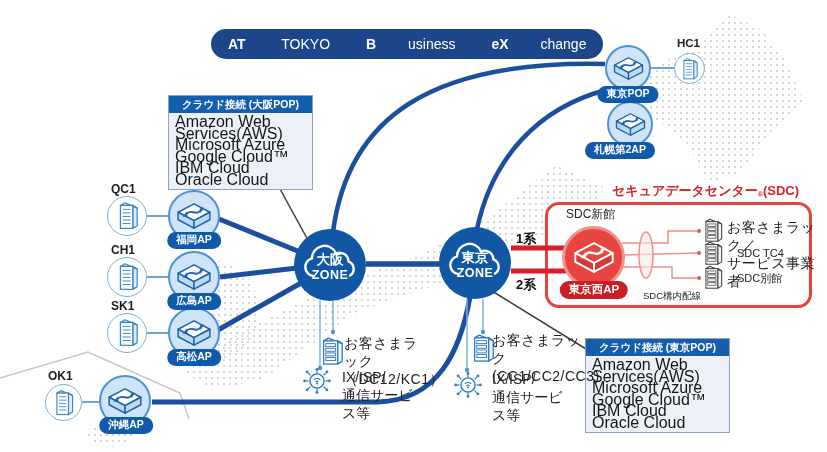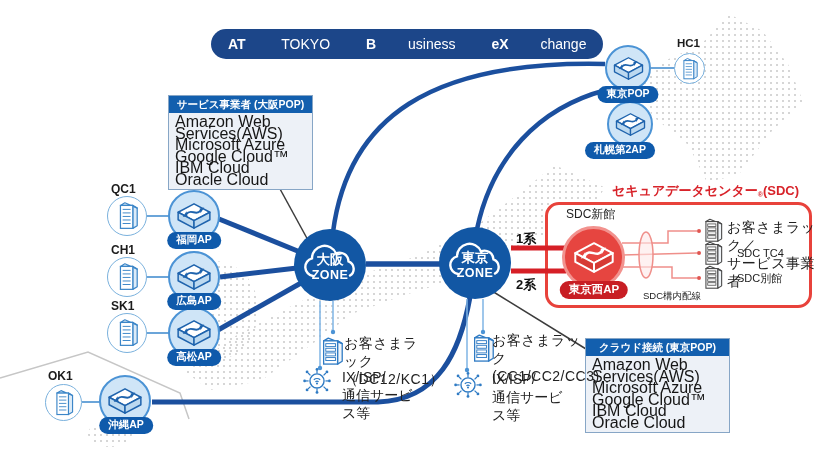--- a/index.html
+++ b/index.html
@@ -187,21 +187,21 @@
       <circle cx="699" cy="231" r="2"></circle>
         <circle cx="699" cy="253" r="2"></circle>
         <circle cx="699" cy="278" r="2"></circle>
     </g>
     <ellipse cx="646" cy="255" rx="7" ry="23" fill="rgba(253,232,231,0.6)" stroke="#ef8f8a" stroke-width="1.5"></ellipse>
   </svg>
 
   <div class="node badge" style="left:211px;top:29px;gap:32px;"><span class="b">AT</span><span> TOKYO </span><span class="b">B</span><span>usiness </span><span class="b">eX</span><span>change</span></div>
 
   <div class="node cbox" style="left:168px;top:95px;">
-    <div class="hd">サービス事業者 (大阪POP)</div>
+    <div class="hd">クラウド接続 (大阪POP)</div>
     <div class="bd">
       <div>Amazon Web Services(AWS)</div>
       <div>Microsoft Azure</div>
       <div>Google Cloud™</div>
       <div>IBM Cloud</div>
       <div>Oracle Cloud</div>
     </div>
   </div>
   <div class="node cbox" style="left:585px;top:338px;">
     <div class="hd">クラウド接続 (東京POP)</div>

